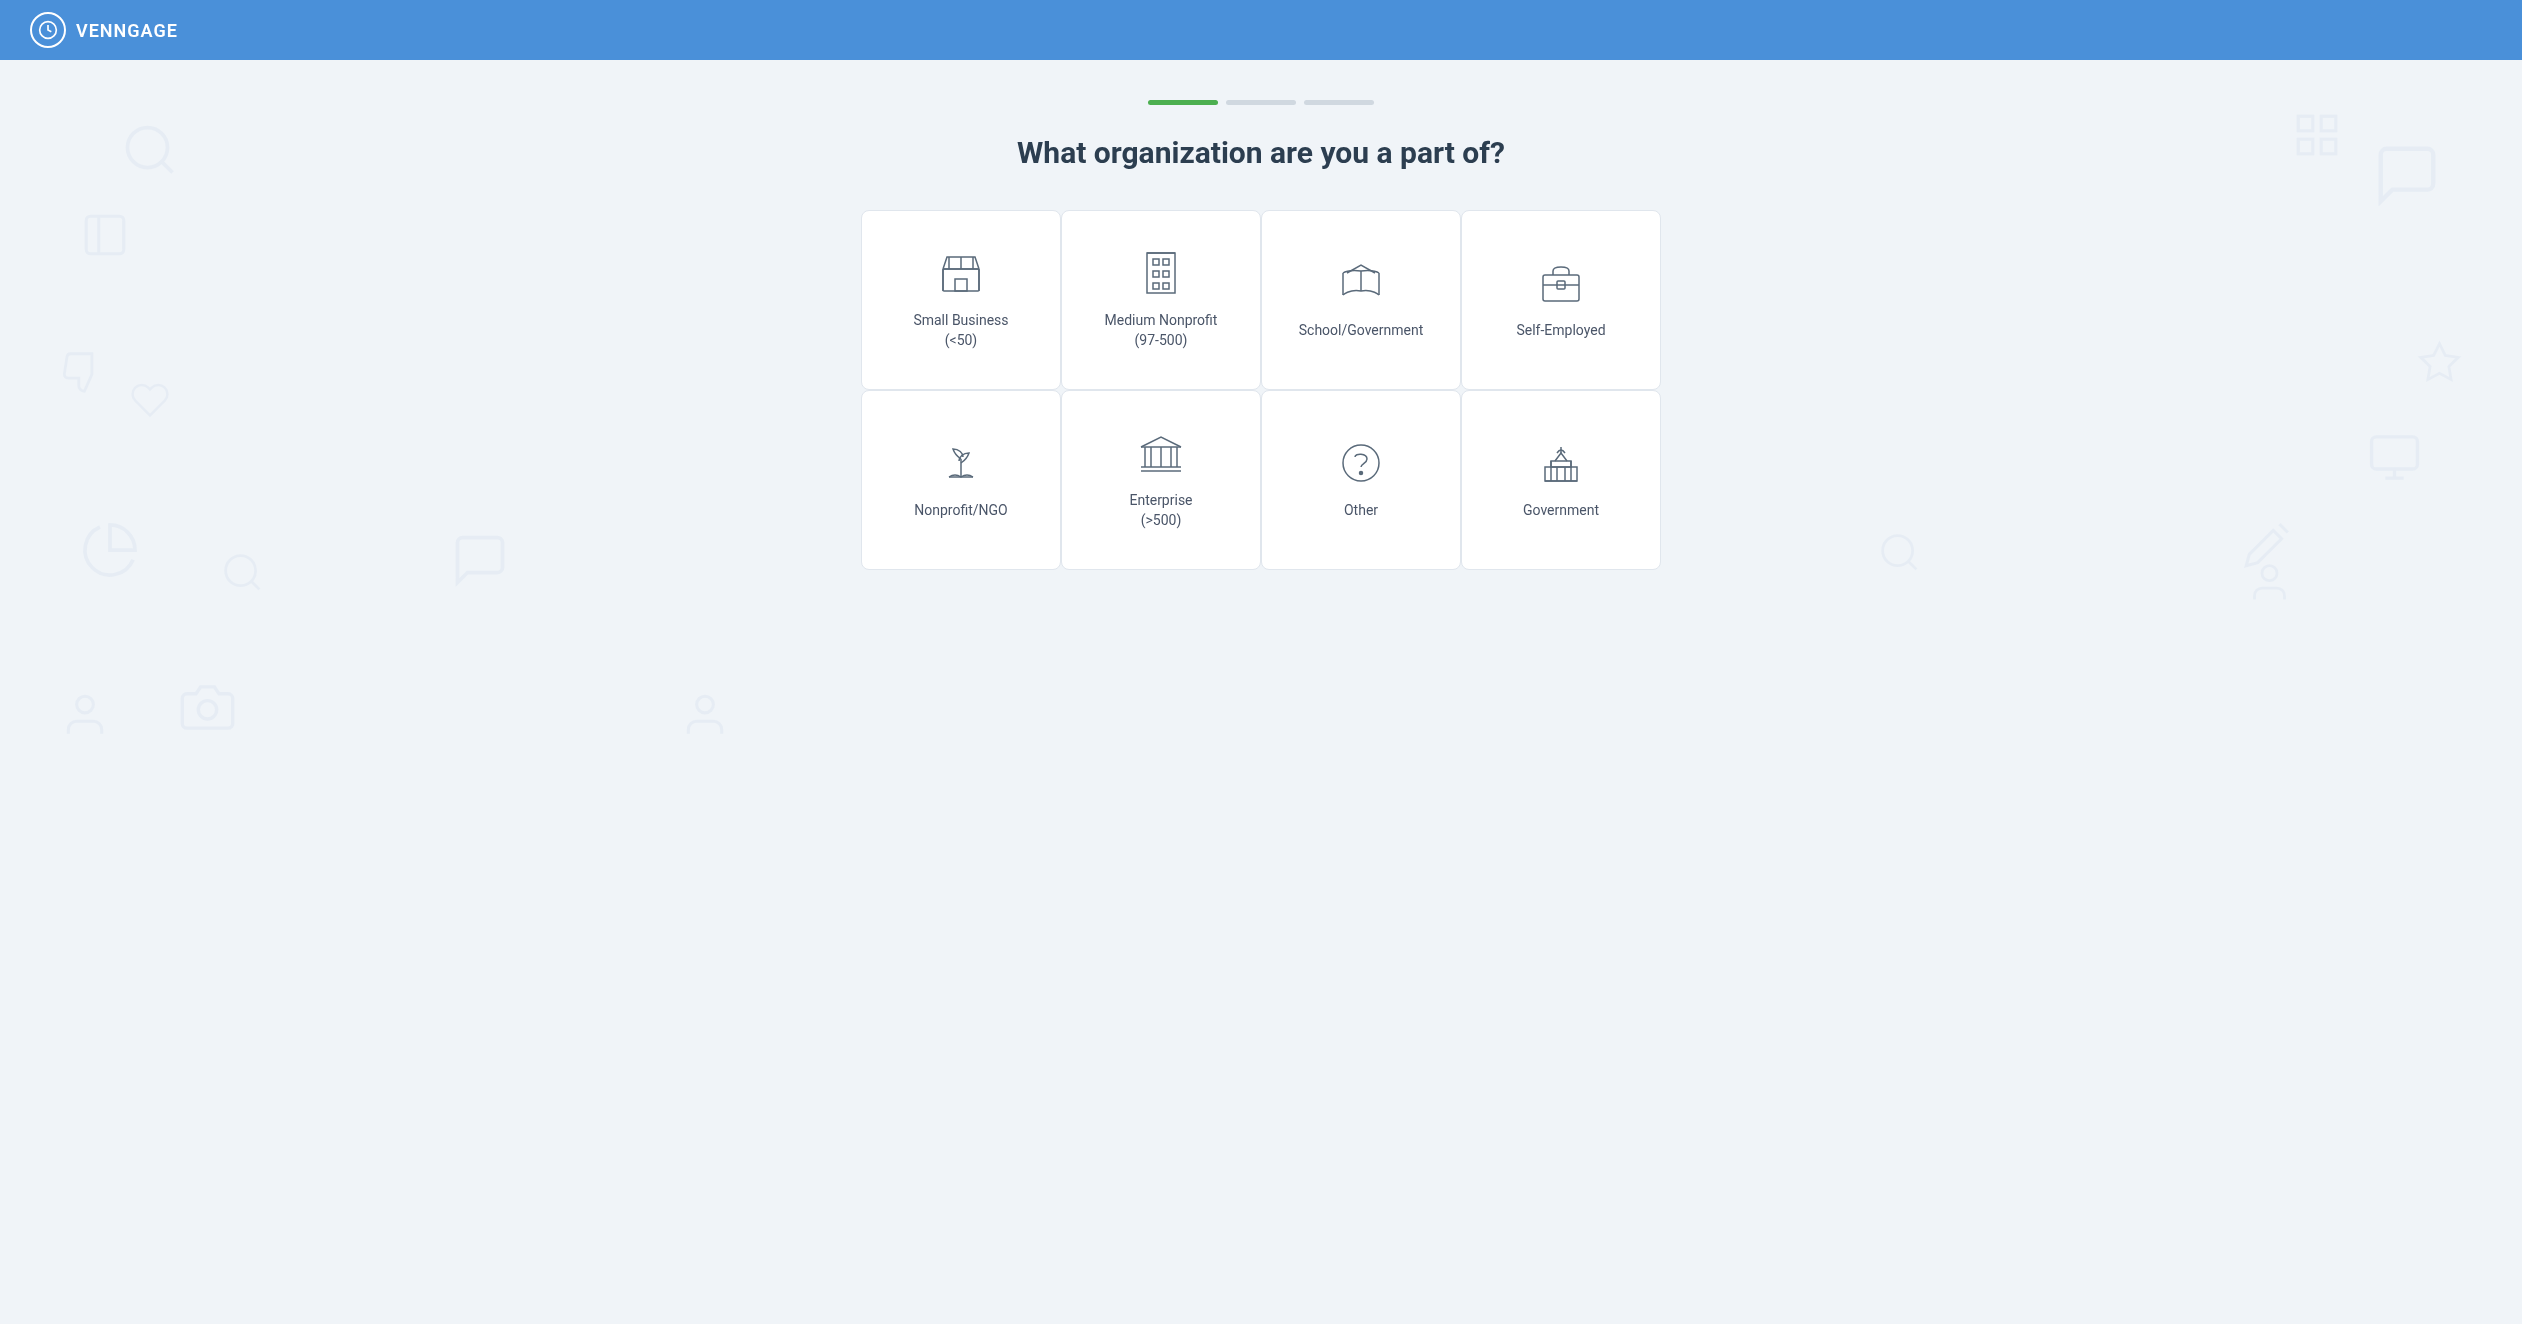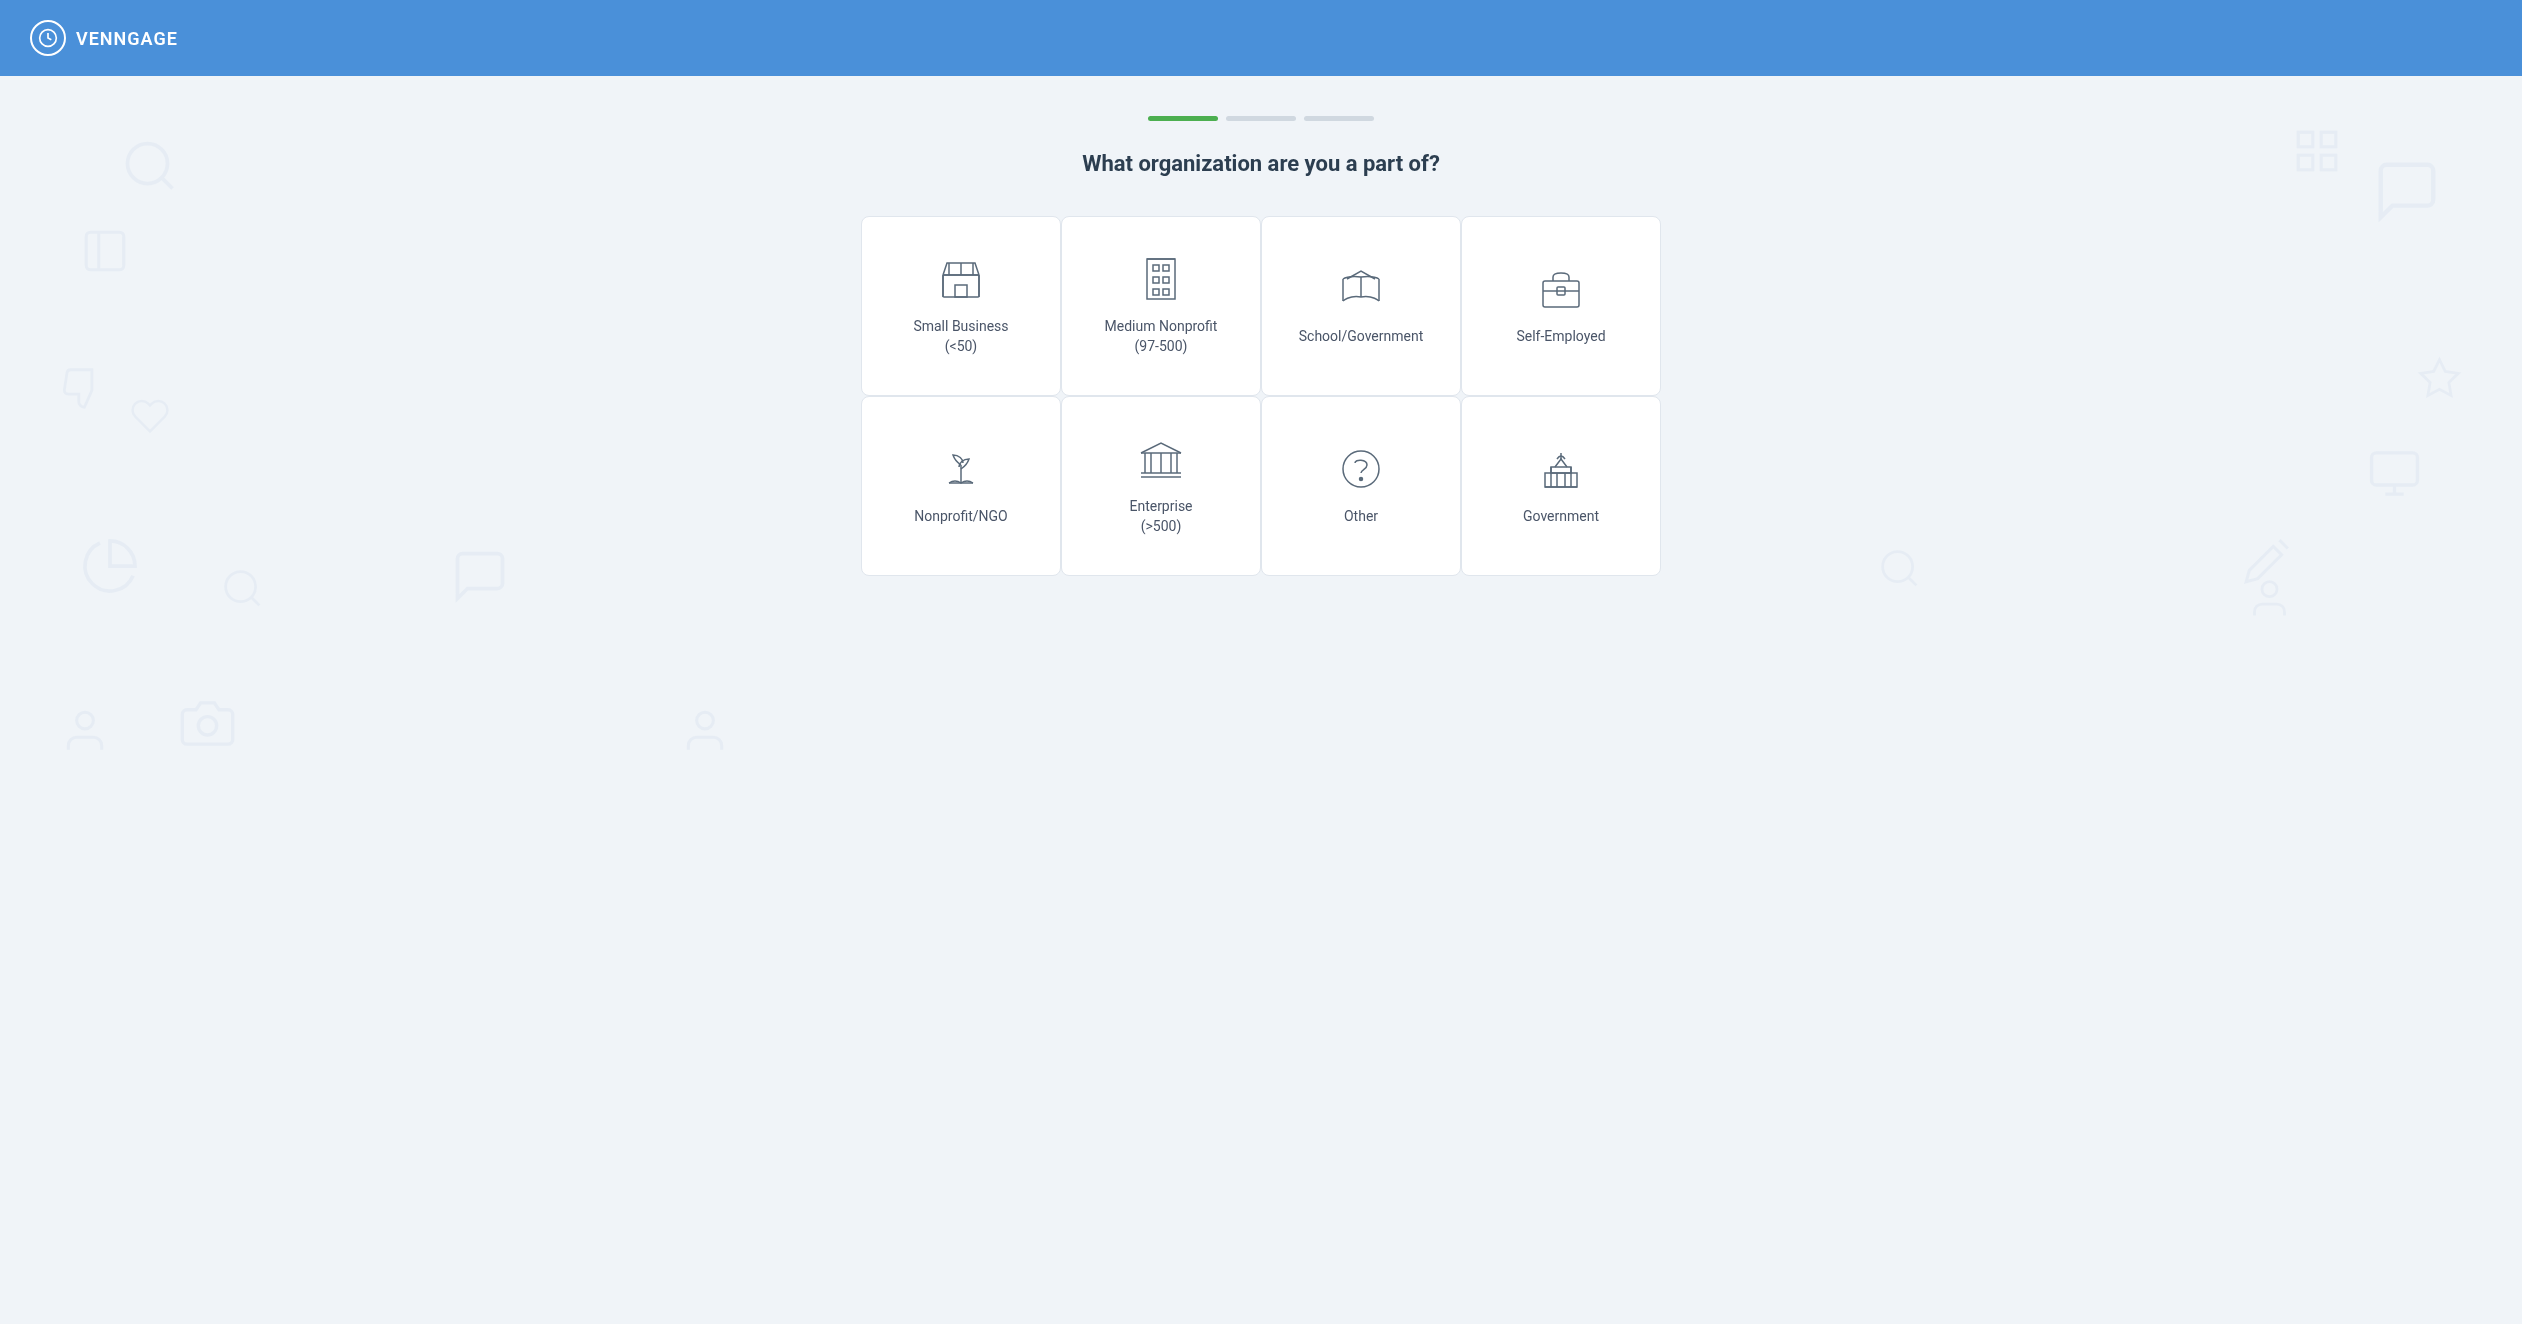--- a/index.html
+++ b/index.html
@@ -10,21 +10,21 @@
 
     body {
       font-family: -apple-system, BlinkMacSystemFont, 'Segoe UI', Roboto, sans-serif;
       background-color: #f0f4f8;
       min-height: 100vh;
       overflow-x: hidden;
     }
 
     .header {
       background-color: #4a90d9;
-      height: 76px;
+      height: 60px;
       display: flex;
       align-items: center;
       padding: 0 30px;
     }
 
     .logo-container {
       display: flex;
       align-items: center;
       gap: 10px;
       color: white;
@@ -97,21 +97,21 @@
       width: 70px;
       background-color: #4caf50;
     }
 
     .progress-segment.inactive {
       width: 70px;
       background-color: #d0d8e0;
     }
 
     .page-title {
-      font-size: 22px;
+      font-size: 30px;
       font-weight: 700;
       color: #2c3e50;
       margin-bottom: 40px;
       text-align: center;
       z-index: 1;
     }
 
     .cards-grid {
       display: grid;
       grid-template-columns: repeat(4, 200px);

